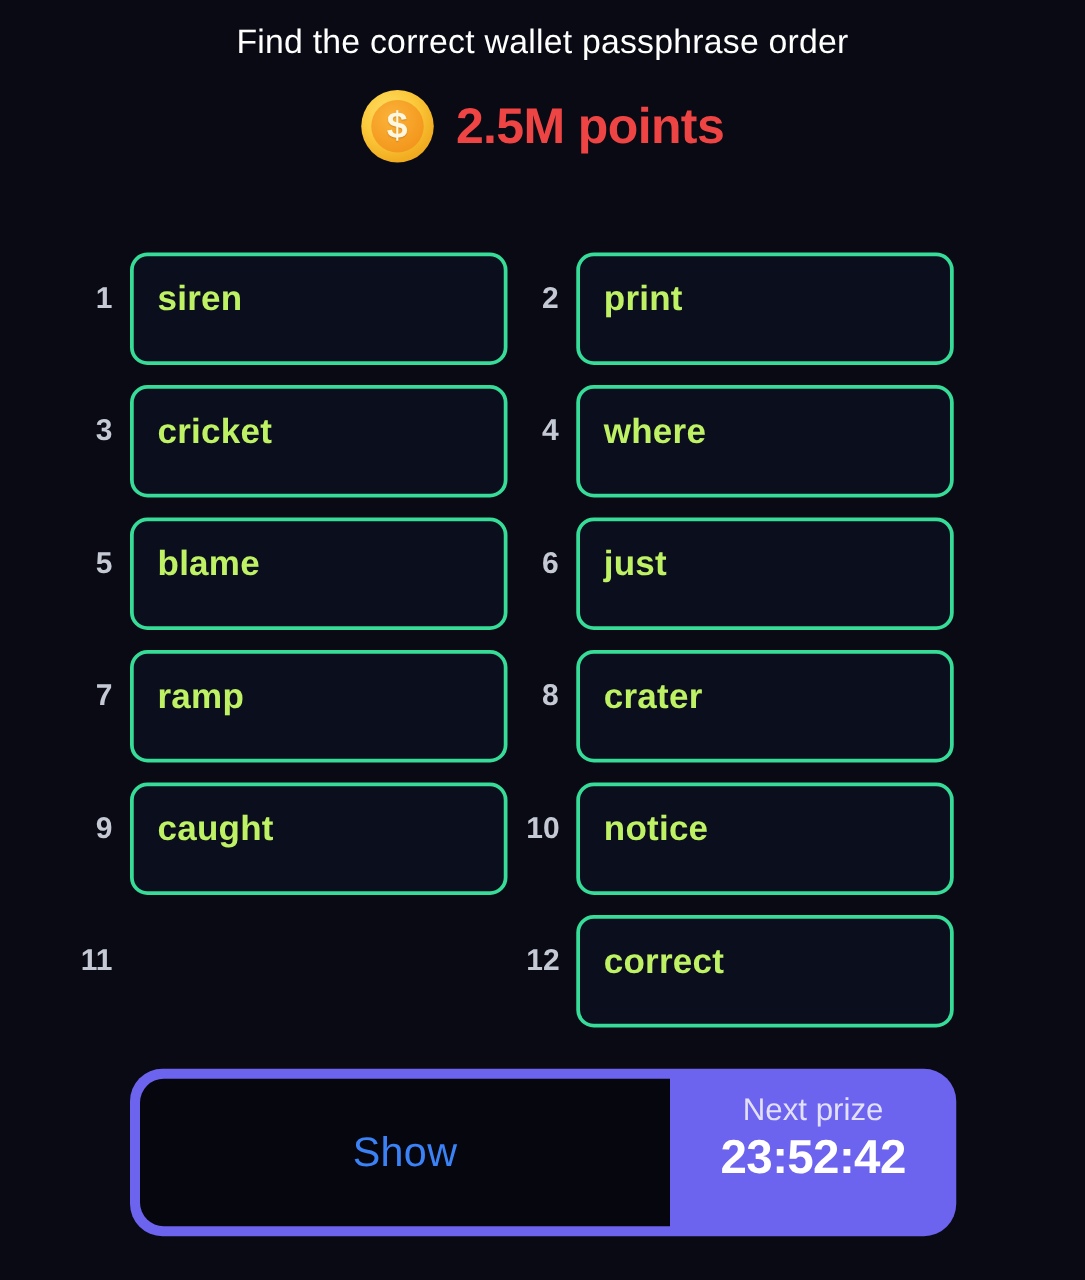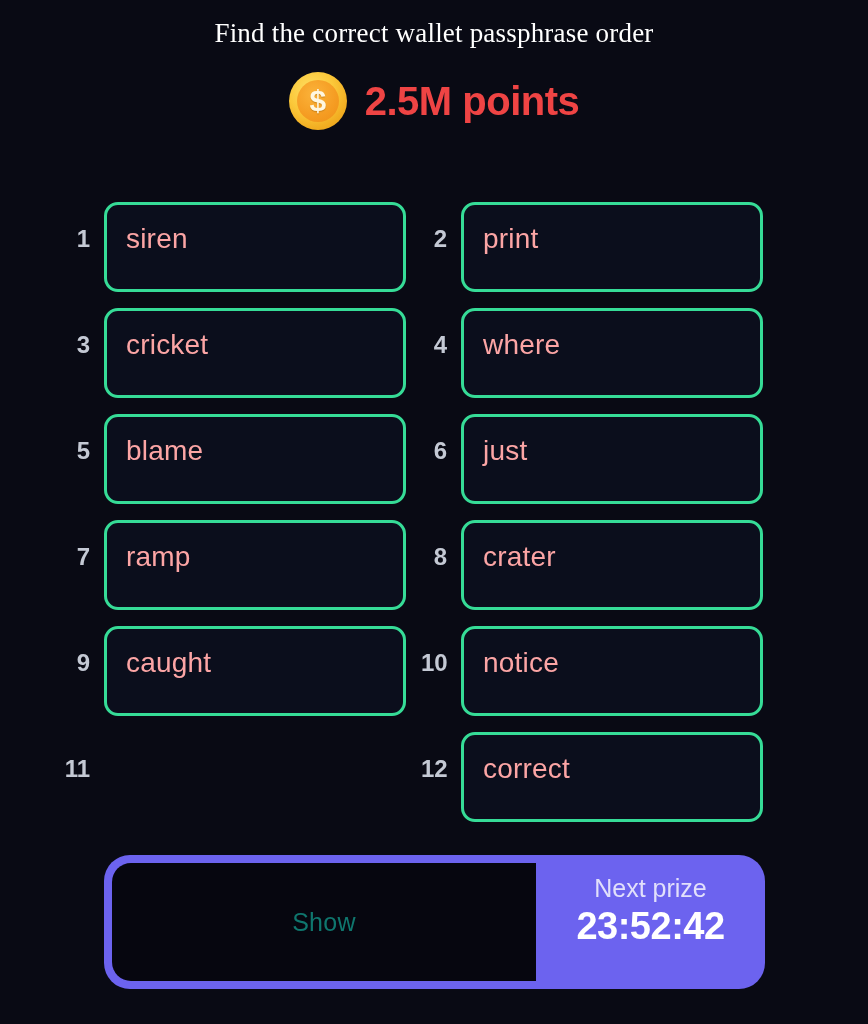--- a/index.html
+++ b/index.html
@@ -23,21 +23,20 @@
     top: 16px;
     left: 0;
     width: 868px;
     text-align: center;
     color: #ffffff;
     font-size: 27px;
     font-weight: 400;
     letter-spacing: 0.2px;
     line-height: 34px;
     white-space: nowrap;
-    font-family: Liberation Serif, serif;
   }
   .points-row {
     position: absolute;
     top: 72px;
     left: 0;
     width: 868px;
     display: flex;
     align-items: center;
     justify-content: center;
     gap: 18px;
@@ -112,23 +111,23 @@
     height: 90px;
     border: 3px solid #36dc97;
     border-radius: 14px;
     background: #0b0e1c;
     display: flex;
     align-items: center;
     flex: none;
     padding-left: 19px;
   }
   .word-text {
-    color: #fca5a5;
+    color: #bef264;
     font-size: 28px;
-    font-weight: normal;
+    font-weight: bold;
     line-height: 28px;
     letter-spacing: 0.2px;
     position: relative;
     top: -8px;
     white-space: nowrap;
   }
 
   
   .action-bar {
     position: absolute;
@@ -146,22 +145,22 @@
     top: 8px;
     width: 424px;
     height: 118px;
     background: #06060f;
     border-radius: 19px 0 0 19px;
     display: flex;
     align-items: center;
     justify-content: center;
   }
   .show-label {
-    color: #0f766e;
-    font-size: 25px;
+    color: #3b82f6;
+    font-size: 33px;
     font-weight: 400;
     line-height: 40px;
     letter-spacing: 0.3px;
   }
   .prize-panel {
     position: absolute;
     left: 432px;
     top: 0;
     width: 229px;
     height: 110px;

